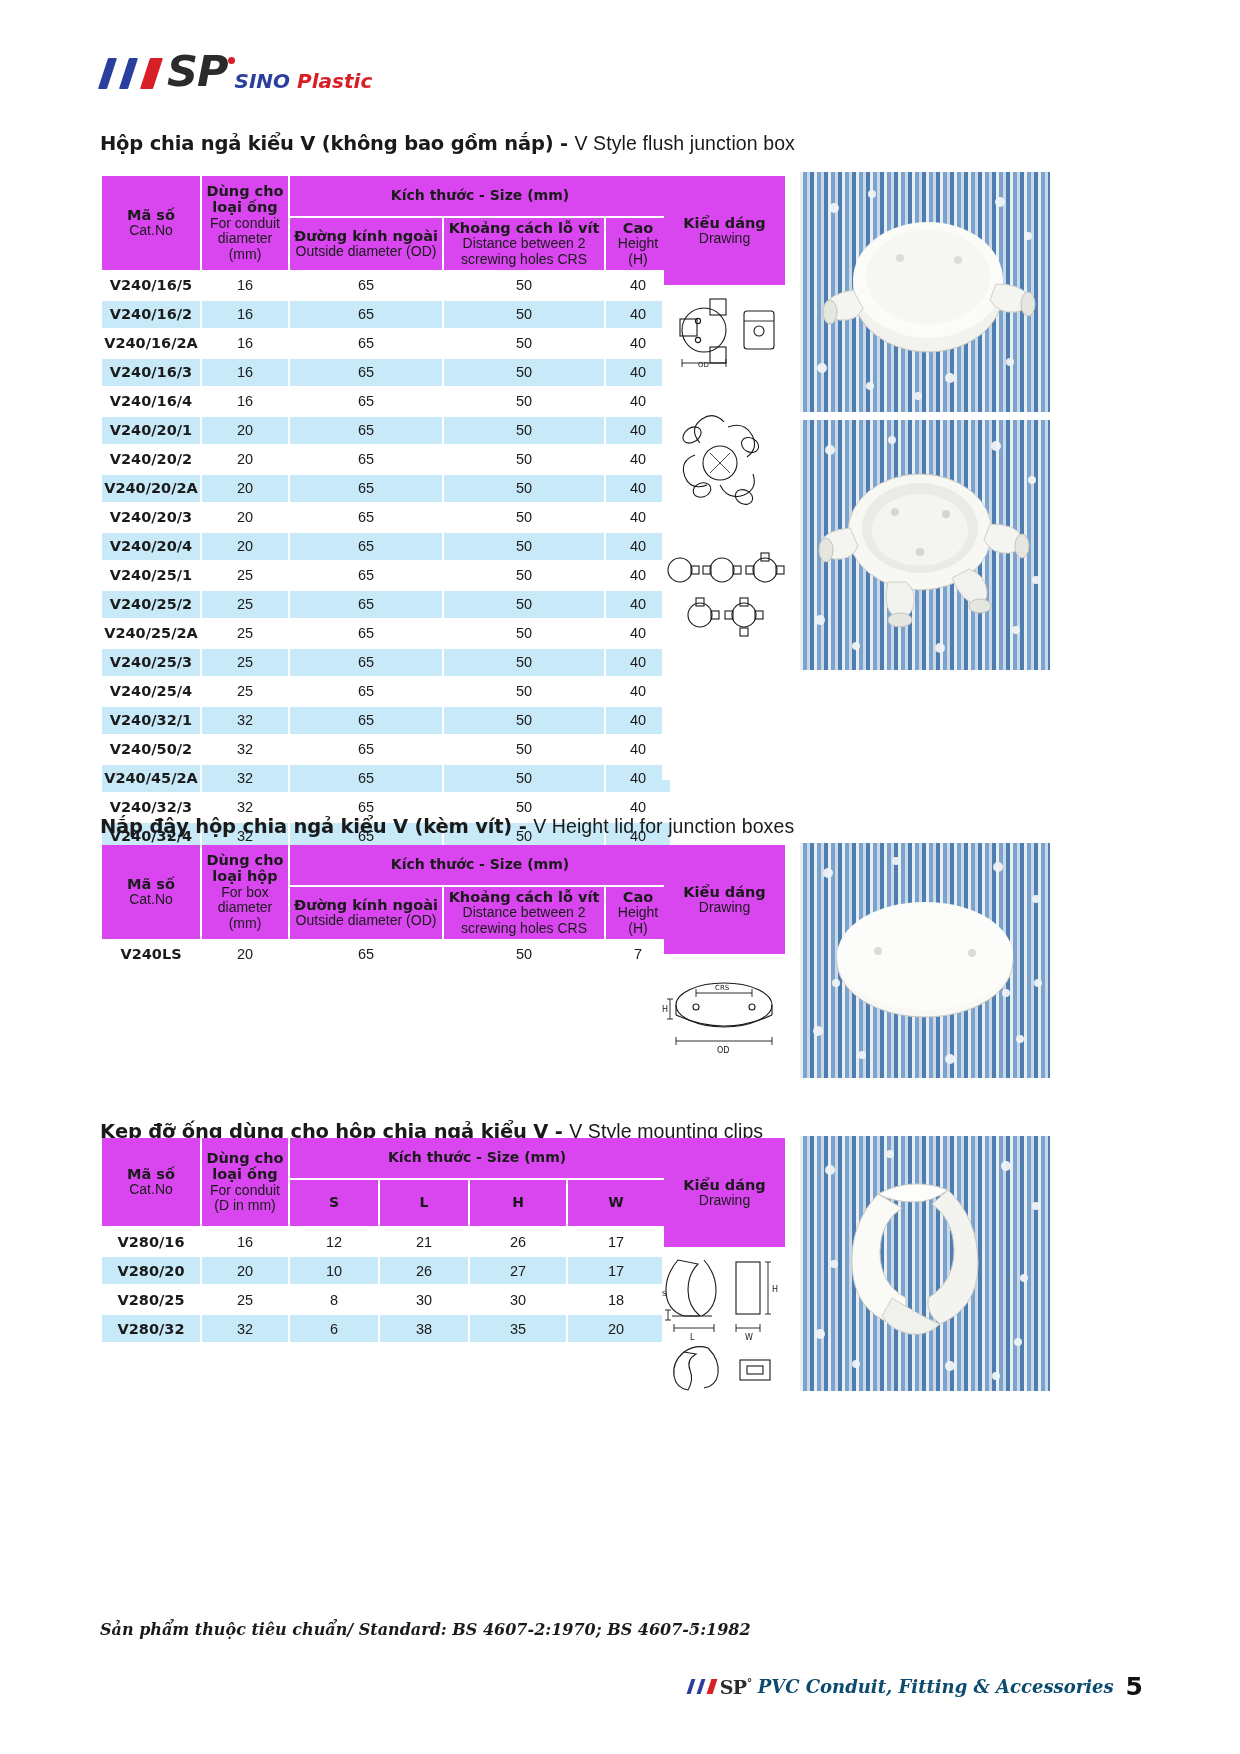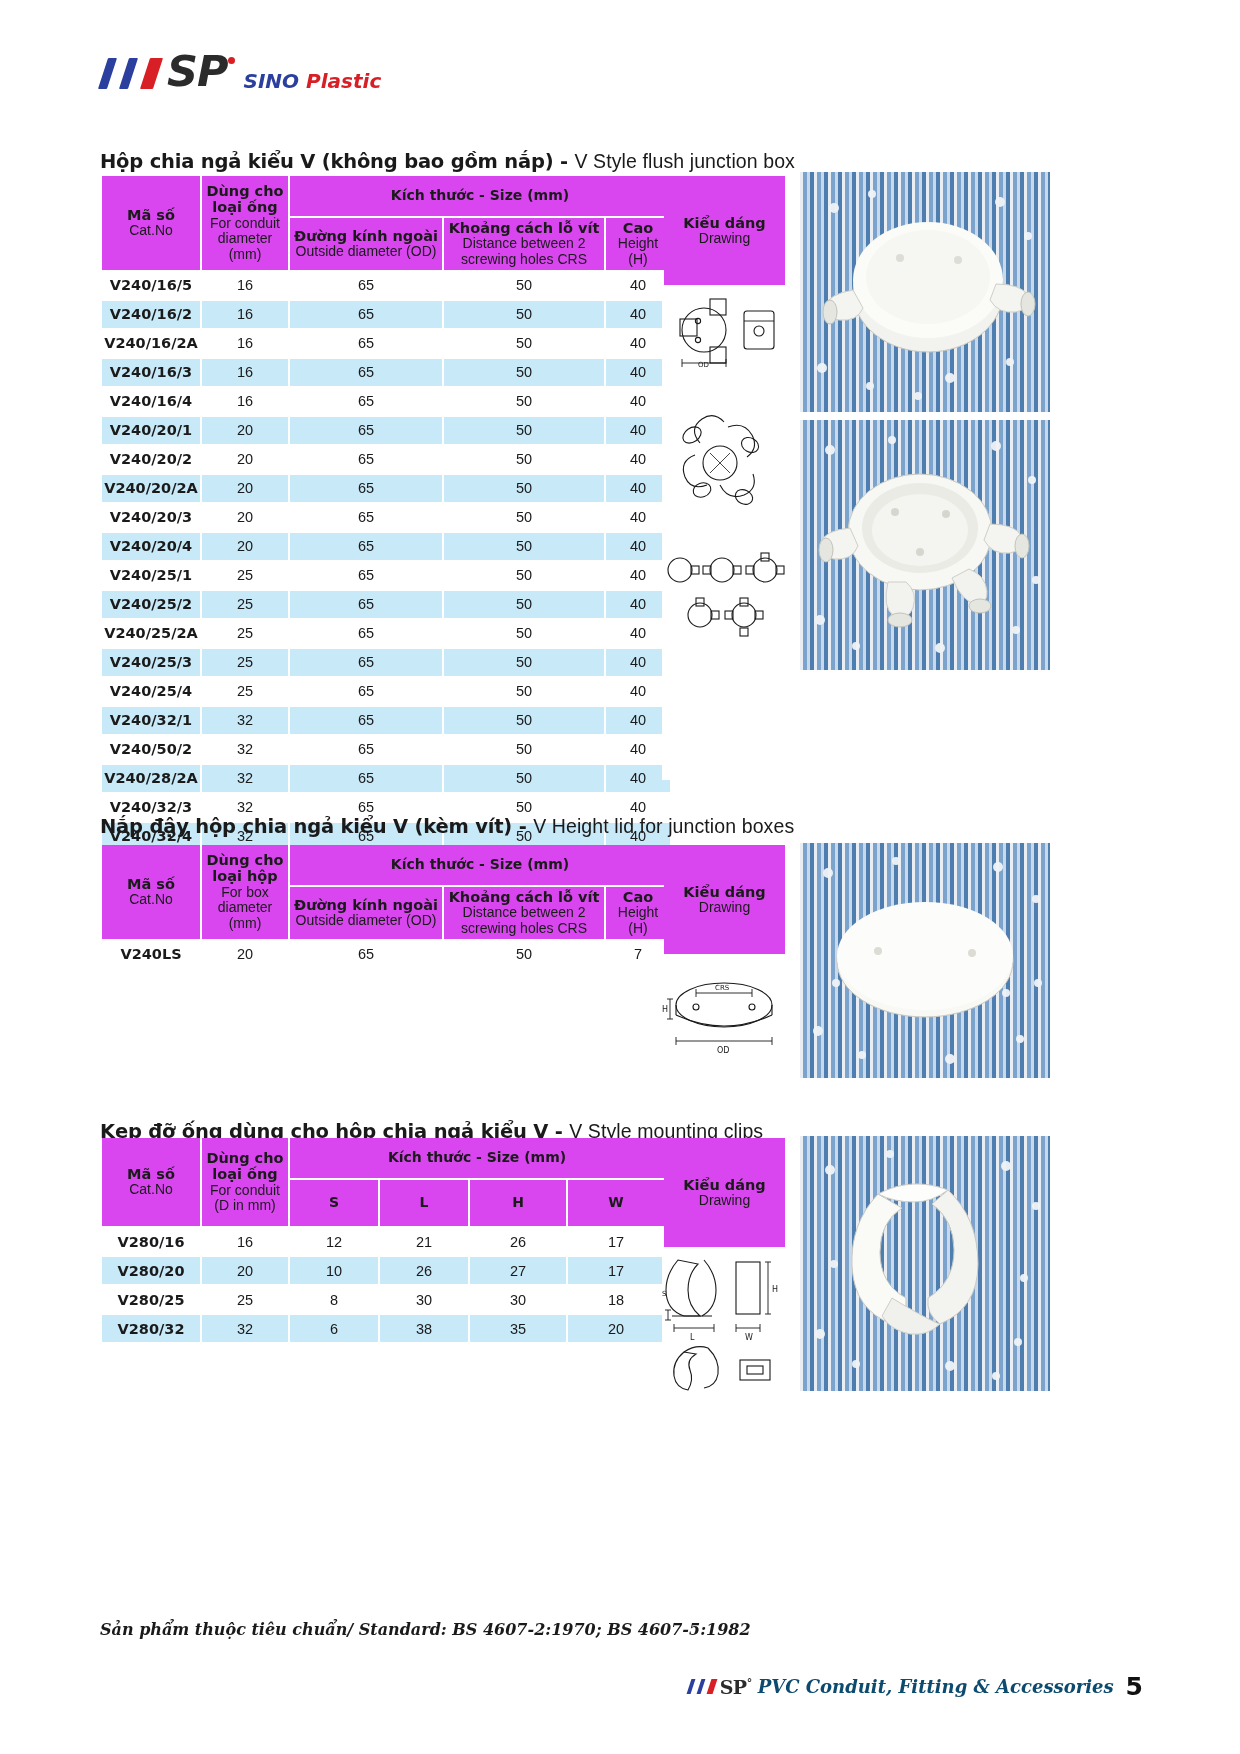--- a/index.html
+++ b/index.html
@@ -65,21 +65,20 @@
     background: #d81f26;
     position: relative;
     top: -22px;
     left: 1px;
   }
   .logo-sino {
     font-family: "DejaVu Sans", sans-serif;
     font-weight: bold;
     font-style: italic;
     font-size: 20px;
-    margin-left: 9px;
     position: relative;
     top: 7px;
     white-space: nowrap;
   }
   .sino-blue { color: #2b3f9e; }
   .sino-red  { color: #d81f26; }
 
   
   .section { position: absolute; left: 0; width: 1240px; }
   .sec-title {
@@ -240,21 +239,21 @@
       <span class="slash r"></span>
     </div>
     <div class="logo-sp"><span>SP</span><span class="logo-dot"></span></div>
     <div class="logo-sino">
       <span class="sino-blue">SINO</span>
       <span class="sino-red">Plastic</span>
     </div>
   </div>
 
   <div class="section">
-    <div class="sec-title" style="top:150px;">
+    <div class="sec-title" style="top:132px;">
       <span class="vn">Hộp chia ngả kiểu V (không bao gồm nắp)</span><span class="vn"> - </span><span class="en">V Style flush junction box</span>
     </div>
 
     <table class="spec" style="left:100px; top:174px; width:560px;">
       <colgroup>
         <col style="width:98px">
           <col style="width:86px">
           <col style="width:152px">
           <col style="width:160px">
           <col style="width:64px">
@@ -400,21 +399,21 @@
             <td>40</td>
           </tr>
           <tr class="odd">
             <td class="catno">V240/50/2</td>
             <td>32</td>
             <td>65</td>
             <td>50</td>
             <td>40</td>
           </tr>
           <tr class="even">
-            <td class="catno">V240/28/2A</td>
+            <td class="catno">V240/45/2A</td>
             <td>32</td>
             <td>65</td>
             <td>50</td>
             <td>40</td>
           </tr>
           <tr class="odd">
             <td class="catno">V240/32/3</td>
             <td>32</td>
             <td>65</td>
             <td>50</td>

